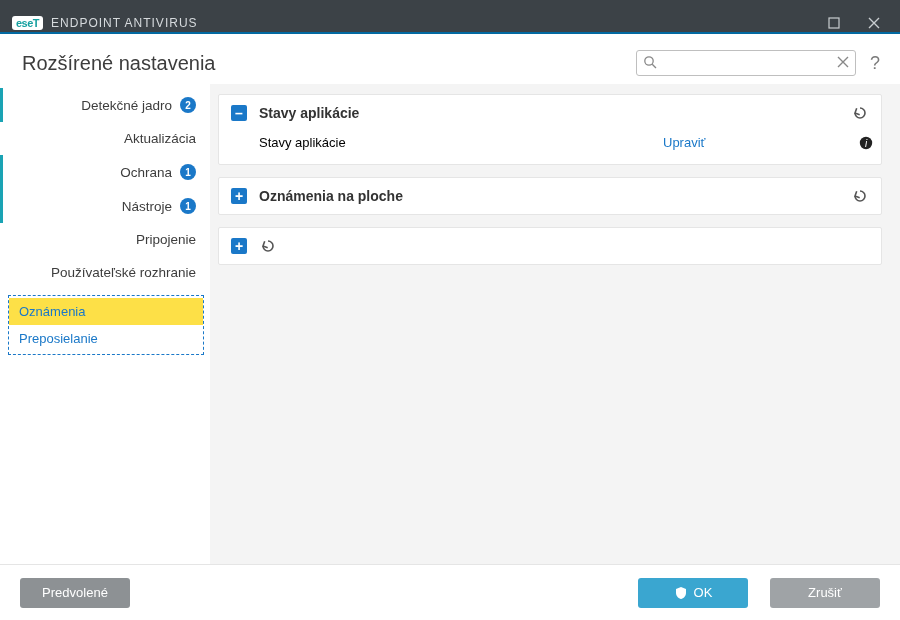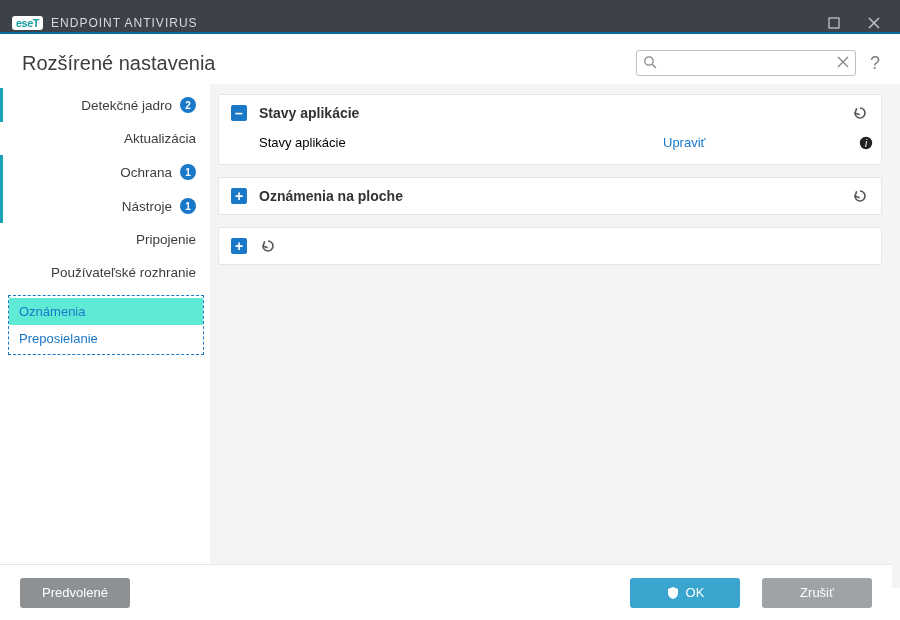--- a/index.html
+++ b/index.html
@@ -60,21 +60,21 @@
     background:#1a78c8; color:#fff; font-size:10px; font-weight:600;
     padding:0 4px;
   }
   .side-group-box {
     margin: 6px 6px 0 8px; border:1px dashed #1a78c8; padding:2px 0;
   }
   .side-sub {
     display:block; padding: 6px 10px 6px 10px;
     font-size: 13px; color:#1a78c8; cursor:pointer;
   }
-  .side-sub.active { background:#5eead4; }
+  .side-sub.active { background:#fde047; }
 
   .content { flex:1; background:#f4f4f4; padding: 10px 18px 0 8px; }
   .panel {
     background:#fff; border:1px solid #e5e5e5; border-radius:2px;
     margin-bottom: 12px;
   }
   .panel-header {
     display:flex; align-items:center; padding:10px 14px 10px 12px;
     gap:12px;
   }
@@ -89,21 +89,21 @@
   .info-icn { color:#222; margin-left:16px; }
   .row-grid {
     display:grid; grid-template-columns: 1fr 180px 24px; align-items:center;
     font-size:13px;
   }
 
   .footer {
     height: 56px; border-top:1px solid #e5e5e5;
     display:flex; align-items:center; padding: 0 20px;
     background:#fff;
-    position: absolute; bottom:0; left:0; right:8px;
+    position: absolute; bottom:0; left:0; right:0;
   }
   .btn {
     height:30px; min-width:110px; border:none; border-radius:3px;
     font-size:13px; cursor:pointer; display:inline-flex;
     align-items:center; justify-content:center; gap:6px;
   }
   .btn-default { background:#8d9194; color:#fff; }
   .btn-primary { background:#3aa6d0; color:#fff; }
   .btn-cancel  { background:#9fa3a6; color:#fff; }
   .footer-spacer { flex:1; }

